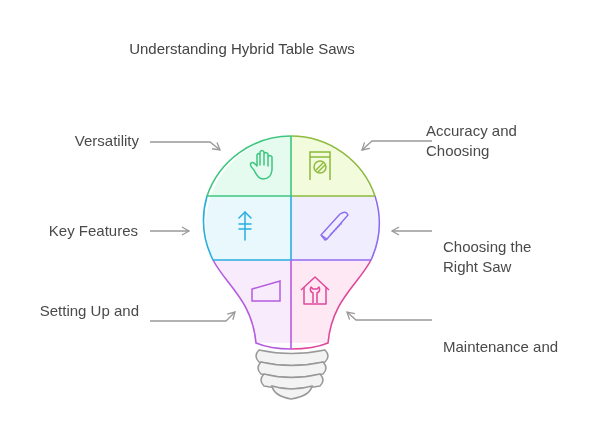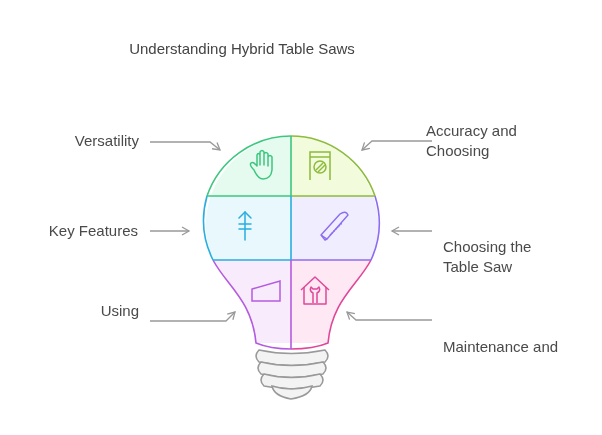--- a/index.html
+++ b/index.html
@@ -116,22 +116,22 @@
   <div>Accuracy and</div>
   <div>Choosing</div>
 </div>
 
 <div class="label left" style="right:464px; top:221px;">
   <span>Key Features</span>
 </div>
 
 <div class="label right" style="left:443px; top:211px;margin-top:26px;">
   <div>Choosing the</div>
-  <div>Table Saw</div>
+  <div>Right Saw</div>
 </div>
 
 <div class="label left" style="right:463px; top:301px;">
-  <div>Using</div>
+  <div>Setting Up and</div>
 </div>
 
 <div class="label right" style="left:443px; top:301px;margin-top:36px;">
   <div>Maintenance and</div>
 </div>
 
 </body></html>

